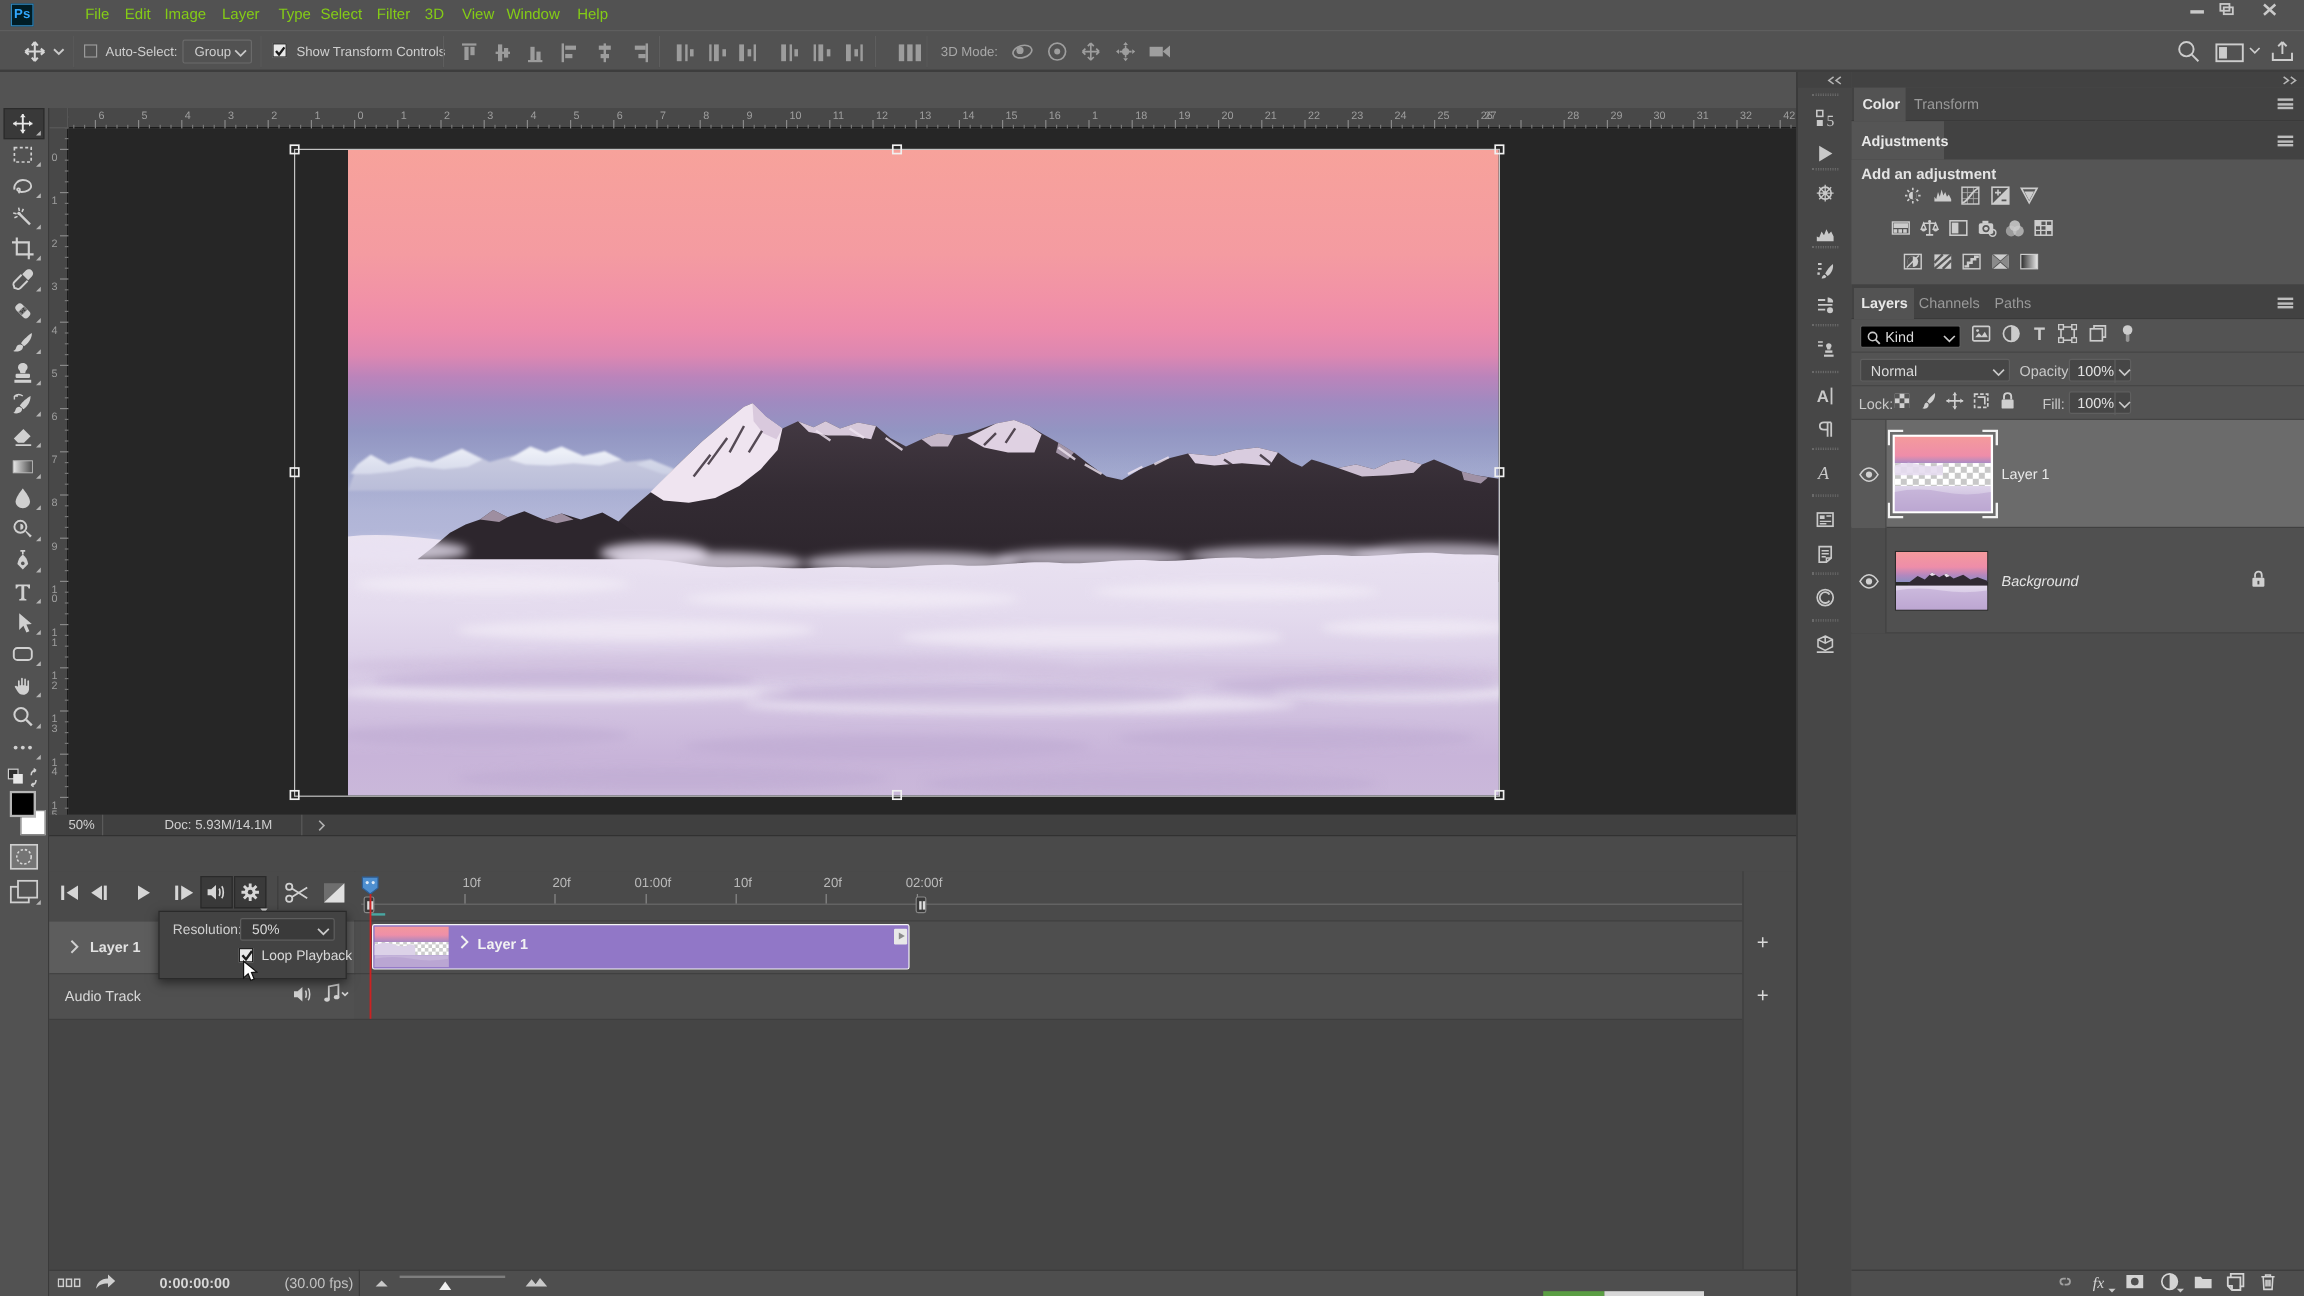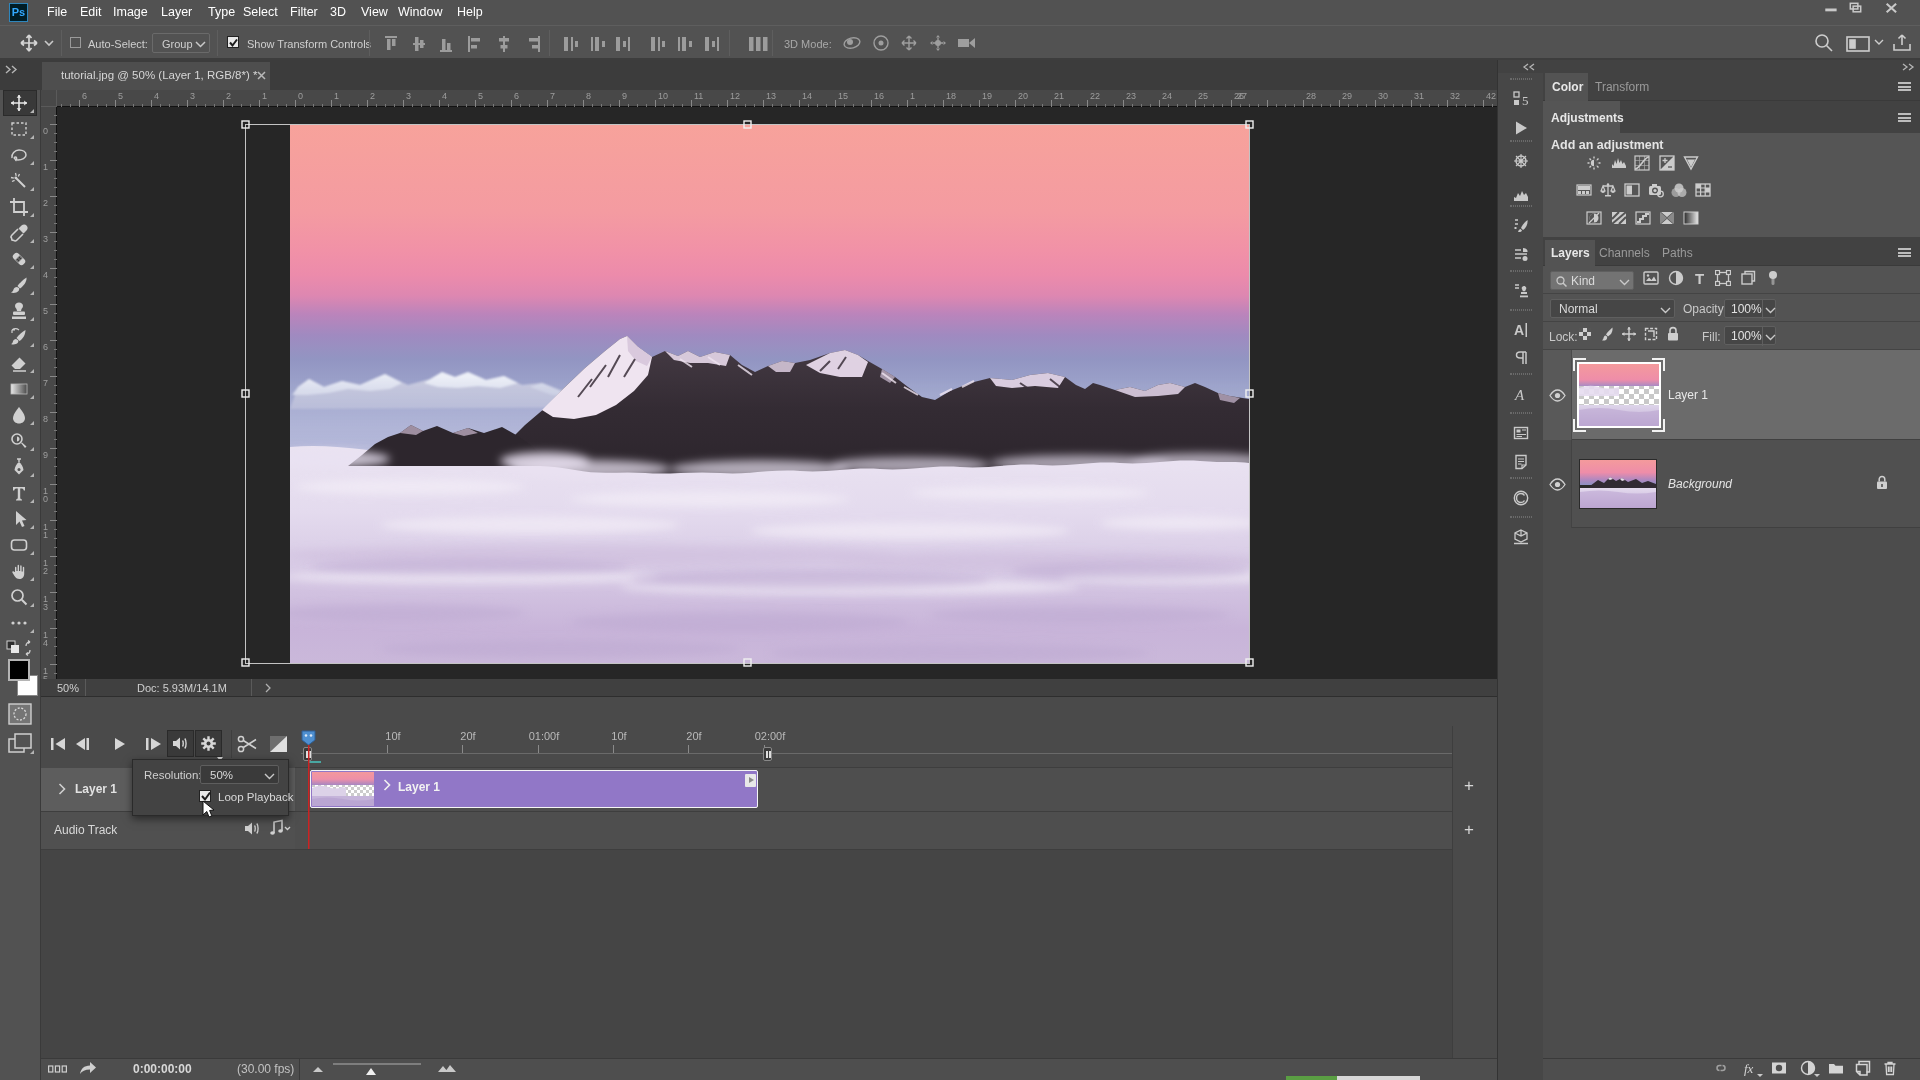--- a/index.html
+++ b/index.html
@@ -5,21 +5,21 @@
 * { margin:0; padding:0; box-sizing:border-box; }
 html,body { width:1920px; height:1080px; overflow:hidden; background:#535353;
   font-family:"Liberation Sans", sans-serif; }
 #app { position:absolute; left:0; top:0; width:1920px; height:1080px; }
 .abs { position:absolute; }
 .muted { color:#9c9c9c; }
 svg { display:block; }
 
 
 #menubar { left:0; top:0; width:1920px; height:25px; background:#525252; }
-#menubar .mi { position:absolute; top:5px; font-size:12.5px; color:#ffffff; }
+#menubar .mi { position:absolute; top:5px; font-size:12.5px; color:#84cc16;margin-left:24px; }
 #pslogo { position:absolute; left:9px; top:3px; width:19px; height:19px;
   background:#001d26; border:1px solid #2f86bc; color:#31a8ff; font-size:11px;
   font-weight:bold; text-align:center; line-height:17px; }
 
 
 .winbtn { position:absolute; top:0; height:17px; color:#c9c9c9; }
 
 
 #optbar { left:0; top:25px; width:1920px; height:35px; background:#525252;
   border-top:1px solid #5e5e5e; border-bottom:2px solid #3d3d3d; }
@@ -185,30 +185,20 @@
       <circle cx="9" cy="9" r="6"></circle>
           <path d="M13.5 13.5 L19 19"></path>
       <rect x="34" y="5" width="22" height="14"></rect>
           <rect x="37" y="8" width="5" height="8" fill="#cdcdcd"></rect>
       <path d="M62 8 L66 12 L70 8" stroke-width="1.4"></path>
       <path d="M81 12 L81 18 L97 18 L97 12 M89 13 L89 3 M89 3 L85.5 6.5 M89 3 L92.5 6.5"></path>
     </g>
   </svg>
 </div>
 
-<div class="abs" id="tabstrip">
-  <svg class="abs" style="left:5px;top:5px" width="14" height="9">
-        <path d="M1 1 L5 4.5 L1 8 M7 1 L11 4.5 L7 8" stroke="#b5b5b5" stroke-width="1.4" fill="none"></path>
-      </svg>
-  <div id="doctab">tutorial.jpg @ 50% (Layer 1, RGB/8*) *
-    <svg class="abs" style="left:214px;top:8px" width="11" height="11">
-          <path d="M2 2 L9 9 M9 2 L2 9" stroke="#b9b9b9" stroke-width="1.5"></path>
-        </svg>
-  </div>
-</div>
 
 <div class="abs" id="canvas"></div>
 
 <svg class="abs" style="left:290px;top:125px" width="959" height="538" viewBox="0 0 959 538">
   <defs>
     <linearGradient id="sky" gradientUnits="userSpaceOnUse" x1="0" y1="0" x2="0" y2="300">
       <stop offset="0" stop-color="#f7a29b"></stop>
       <stop offset="0.29" stop-color="#f49ba1"></stop>
       <stop offset="0.42" stop-color="#f191a7"></stop>
       <stop offset="0.50" stop-color="#ec8bab"></stop>
@@ -1166,21 +1156,21 @@
         <rect x="1" y="2" width="14" height="12" fill="url(#gm)" stroke="#cccccc" stroke-width="1"></rect>
       </svg>
       <div class="abs" style="left:0;top:177px;width:377px;height:3px;background:#424242"></div>
       <div class="abs" style="left:0;top:180px;width:377px;height:26px;background:#424242;border-bottom:1px solid #3a3a3a"></div>
       <div class="abs" style="left:2px;top:180px;width:50px;height:26px;background:#535353"></div>
       <div class="abs" style="left:8px;top:186px;font-size:12px;font-weight:bold;color:#e8e8e8">Layers</div>
       <div class="abs" style="left:56px;top:186px;font-size:12px;color:#9a9a9a">Channels</div>
       <div class="abs" style="left:119px;top:186px;font-size:12px;color:#9a9a9a">Paths</div>
       <div class="hamb" style="left:355px;top:188px"></div>
       <div class="abs" style="left:0;top:206px;width:377px;height:28px;background:#535353;border-bottom:1px solid #444"></div>
-      <div class="abs" style="left:7px;top:211px;width:84px;height:19px;background:#737373;border:1px solid #5f5f5f;border-radius:2px">
+      <div class="abs" style="left:7px;top:211px;width:84px;height:19px;background:#000000;border:1px solid #5f5f5f;border-radius:2px">
 <svg class="abs" style="left:4px;top:3px" width="13" height="13">
           <circle cx="5.5" cy="5.5" r="3.5" fill="none" stroke="#c9c9c9" stroke-width="1.3"></circle>
           <path d="M8 8 L11.5 11.5" stroke="#c9c9c9" stroke-width="1.5"></path>
         </svg>
 <div class="abs" style="left:20px;top:2px;font-size:12px;color:#dadada">Kind</div>
 <svg class="abs" style="left:68px;top:7px" width="11" height="7">
           <path d="M1 1 L5.5 5.5 L10 1" stroke="#c9c9c9" stroke-width="1.4" fill="none"></path>
         </svg>
 </div>
       <svg class="abs" style="left:100px;top:210px" width="16" height="16" viewBox="0 0 16 16">

